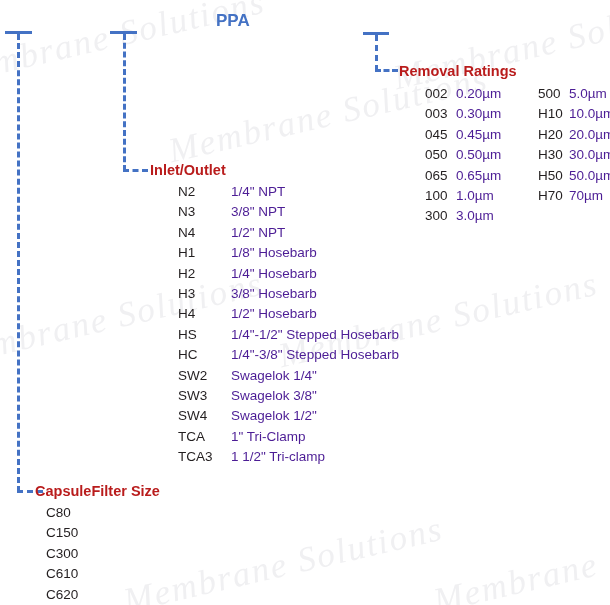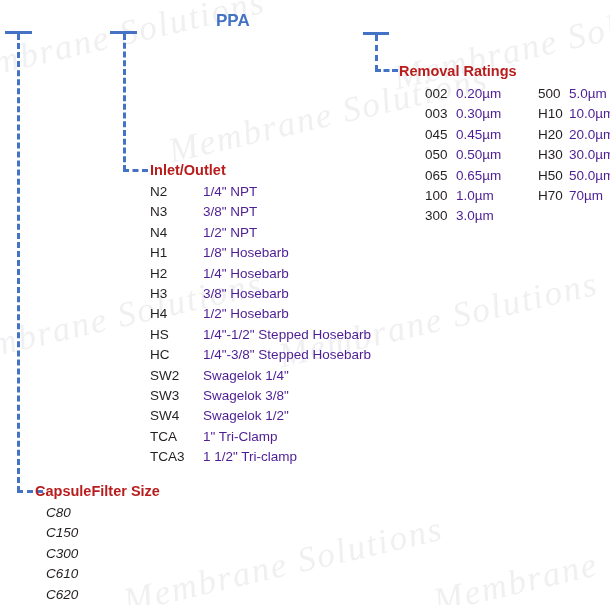--- a/index.html
+++ b/index.html
@@ -94,21 +94,21 @@
   .opt-code {
     color: #231f20;
     font-size: 13.5px;
   }
   .opt-desc {
     color: #4c1d95;
     font-size: 13.5px;
   }
 
   
-  .io-list .opt-code { width: 53px; }
+  .io-list .opt-code { width: 53px; margin-left: 28px; }
 
   
   .rr-list .opt-code { width: 31px; }
 
   
   .cap-list .opt-code { width: auto; }
 </style>
 </head>
 <body>
 
@@ -122,21 +122,21 @@
   <div class="watermark wm6">Membrane Solutions</div>
   <div class="watermark wm7">Membrane Solutions</div>
 
   <div class="title" style="left:216px; top:11px;">PPA</div>
 
   <div class="cap-bar" style="left:5px; top:31px; width:27px;"></div>
   <div class="v-dash" style="left:17px; top:34px; height:458px;"></div>
   <div class="h-dash" style="left:17px; top:490px; width:26px;"></div>
   <div class="branch-label" style="left:35px; top:483px;">CapsuleFilter Size</div>
 
-  <div class="opt-list cap-list" id="capsule-list" style="left:46px; top:503px;font-style:italic;">
+  <div class="opt-list cap-list" id="capsule-list" style="left:46px; top:503px;">
       <div class="opt-row">
         <span class="opt-code">C80</span>
       </div>
       <div class="opt-row">
         <span class="opt-code">C150</span>
       </div>
       <div class="opt-row">
         <span class="opt-code">C300</span>
       </div>
       <div class="opt-row">

